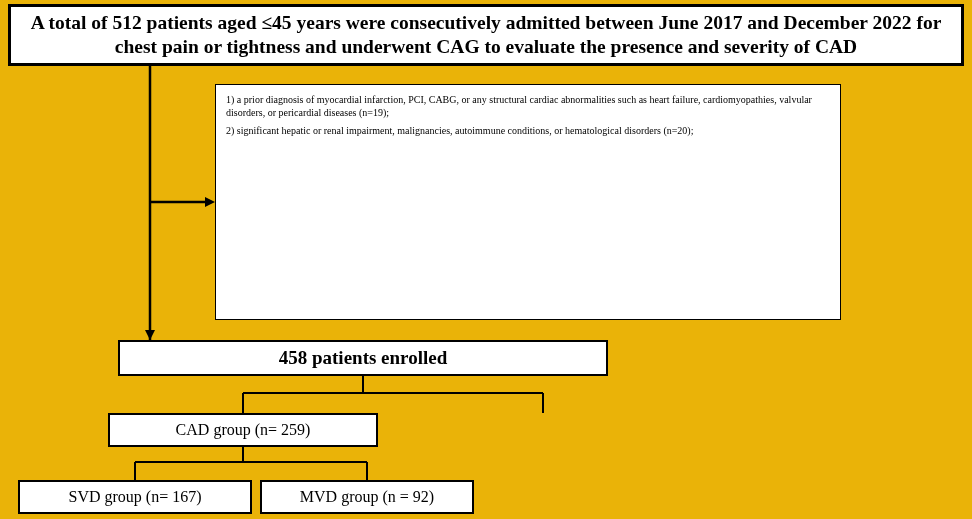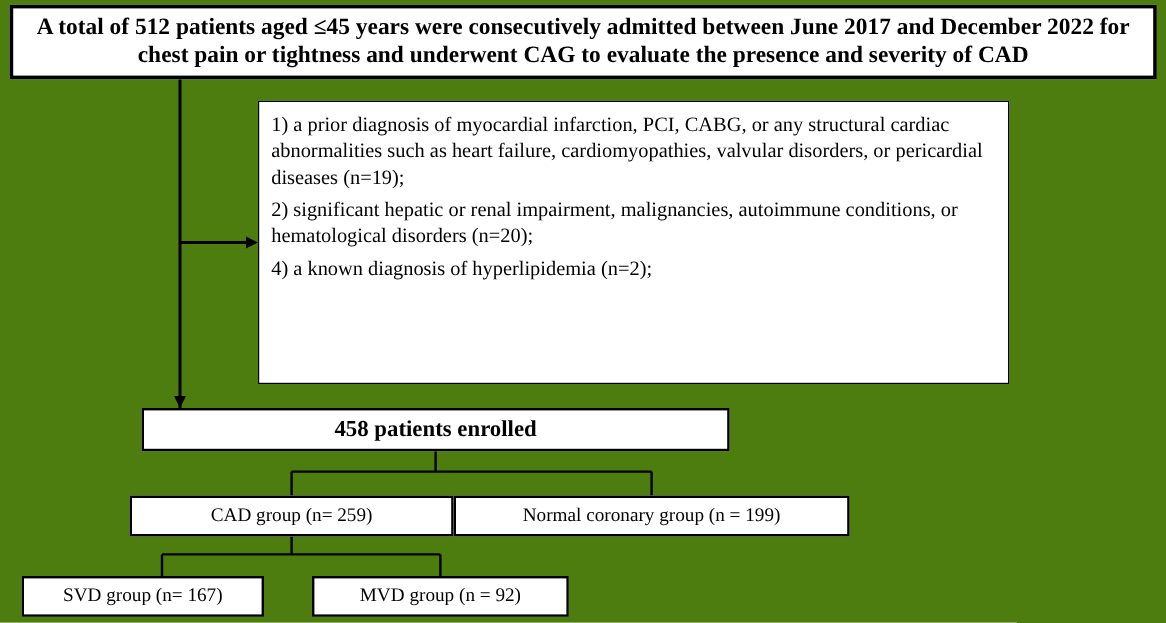--- a/index.html
+++ b/index.html
@@ -8,21 +8,21 @@
     background: #ffffff;
   }
   body {
     font-family: "Liberation Serif", serif;
     color: #000000;
   }
   #flowchart {
     position: relative;
     width: 972px;
     height: 519px;
-    background: #4d7c0f;
+    background: #eab308;
     overflow: hidden;
   }
   .box {
     position: absolute;
     box-sizing: border-box;
     border: 2px solid #000000;
     background: #ffffff;
   }
   .title-box {
     left: 8px;
@@ -43,21 +43,21 @@
   }
   .exclusion-box {
     left: 215px;
     top: 84px;
     width: 626px;
     height: 236px;
     border-width: 1.5px;
     padding: 8px 10px 4px 10px;
   }
   .exclusion-item {
-    font-size: 17px;
+    font-size: 10px;
     line-height: 1.3;
     margin-bottom: 5px;
     text-align: left;
   }
   .enrolled-box {
     left: 118px;
     top: 340px;
     width: 490px;
     height: 36px;
     display: flex;
@@ -85,21 +85,21 @@
     display: flex;
     align-items: center;
     justify-content: center;
   }
   .group-text {
     font-size: 16px;
   }
   .svd-box {
     left: 18px;
     top: 480px;
-    width: 202px;
+    width: 234px;
     height: 34px;
     display: flex;
     align-items: center;
     justify-content: center;
   }
   .mvd-box {
     left: 260px;
     top: 480px;
     width: 214px;
     height: 34px;
@@ -141,34 +141,30 @@
     <line x1="367" y1="462" x2="367" y2="480" stroke="#000000" stroke-width="2"></line>
   </svg>
 
   <div class="box title-box">
     <div class="title-text">A total of 512 patients aged ≤45 years were consecutively admitted between June 2017 and December 2022 for chest pain or tightness and underwent CAG to evaluate the presence and severity of CAD</div>
   </div>
 
   <div class="box exclusion-box">
     <div class="exclusion-item">1) a prior diagnosis of myocardial infarction, PCI, CABG, or any structural cardiac abnormalities such as heart failure, cardiomyopathies, valvular disorders, or pericardial diseases (n=19);</div>
     <div class="exclusion-item">2) significant hepatic or renal impairment, malignancies, autoimmune conditions, or hematological disorders (n=20);</div>
-    <div class="exclusion-item">4) a known diagnosis of hyperlipidemia (n=2);</div>
   </div>
 
   <div class="box enrolled-box">
     <div class="enrolled-text">458 patients enrolled</div>
   </div>
 
   <div class="box cad-box">
     <div class="group-text">CAD group (n= 259)</div>
   </div>
 
-  <div class="box normal-box">
-    <div class="group-text">Normal coronary group (n = 199)</div>
-  </div>
 
   <div class="box svd-box">
     <div class="group-text">SVD group  (n= 167)</div>
   </div>
 
   <div class="box mvd-box">
     <div class="group-text">MVD group (n = 92)</div>
   </div>
 
 </div>

